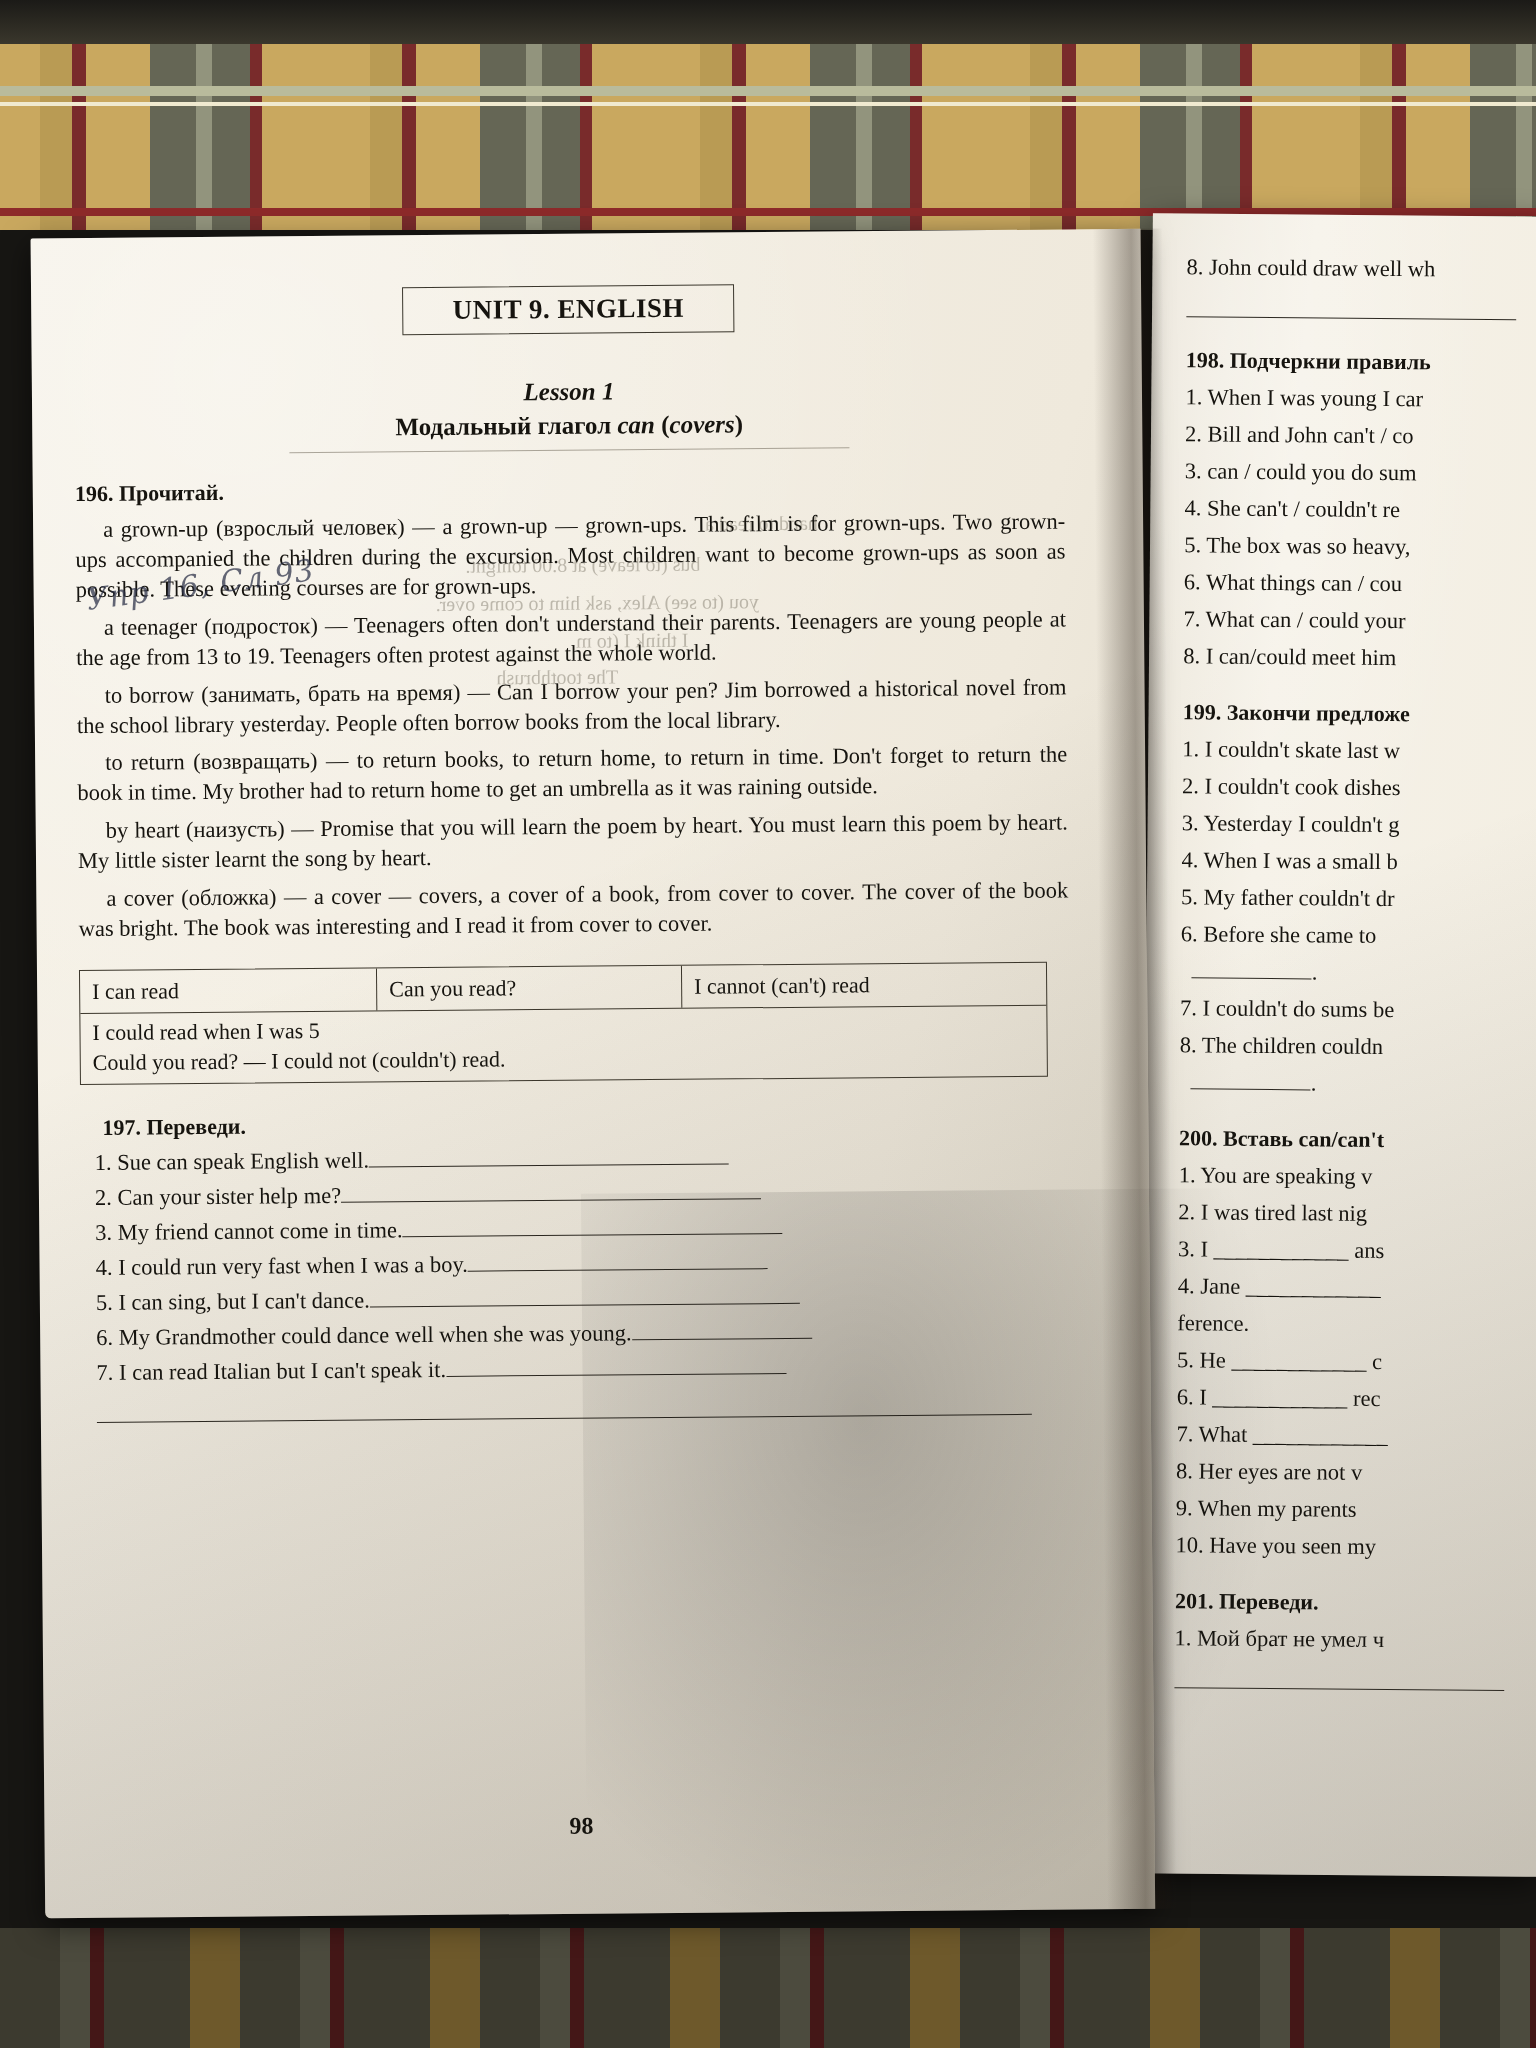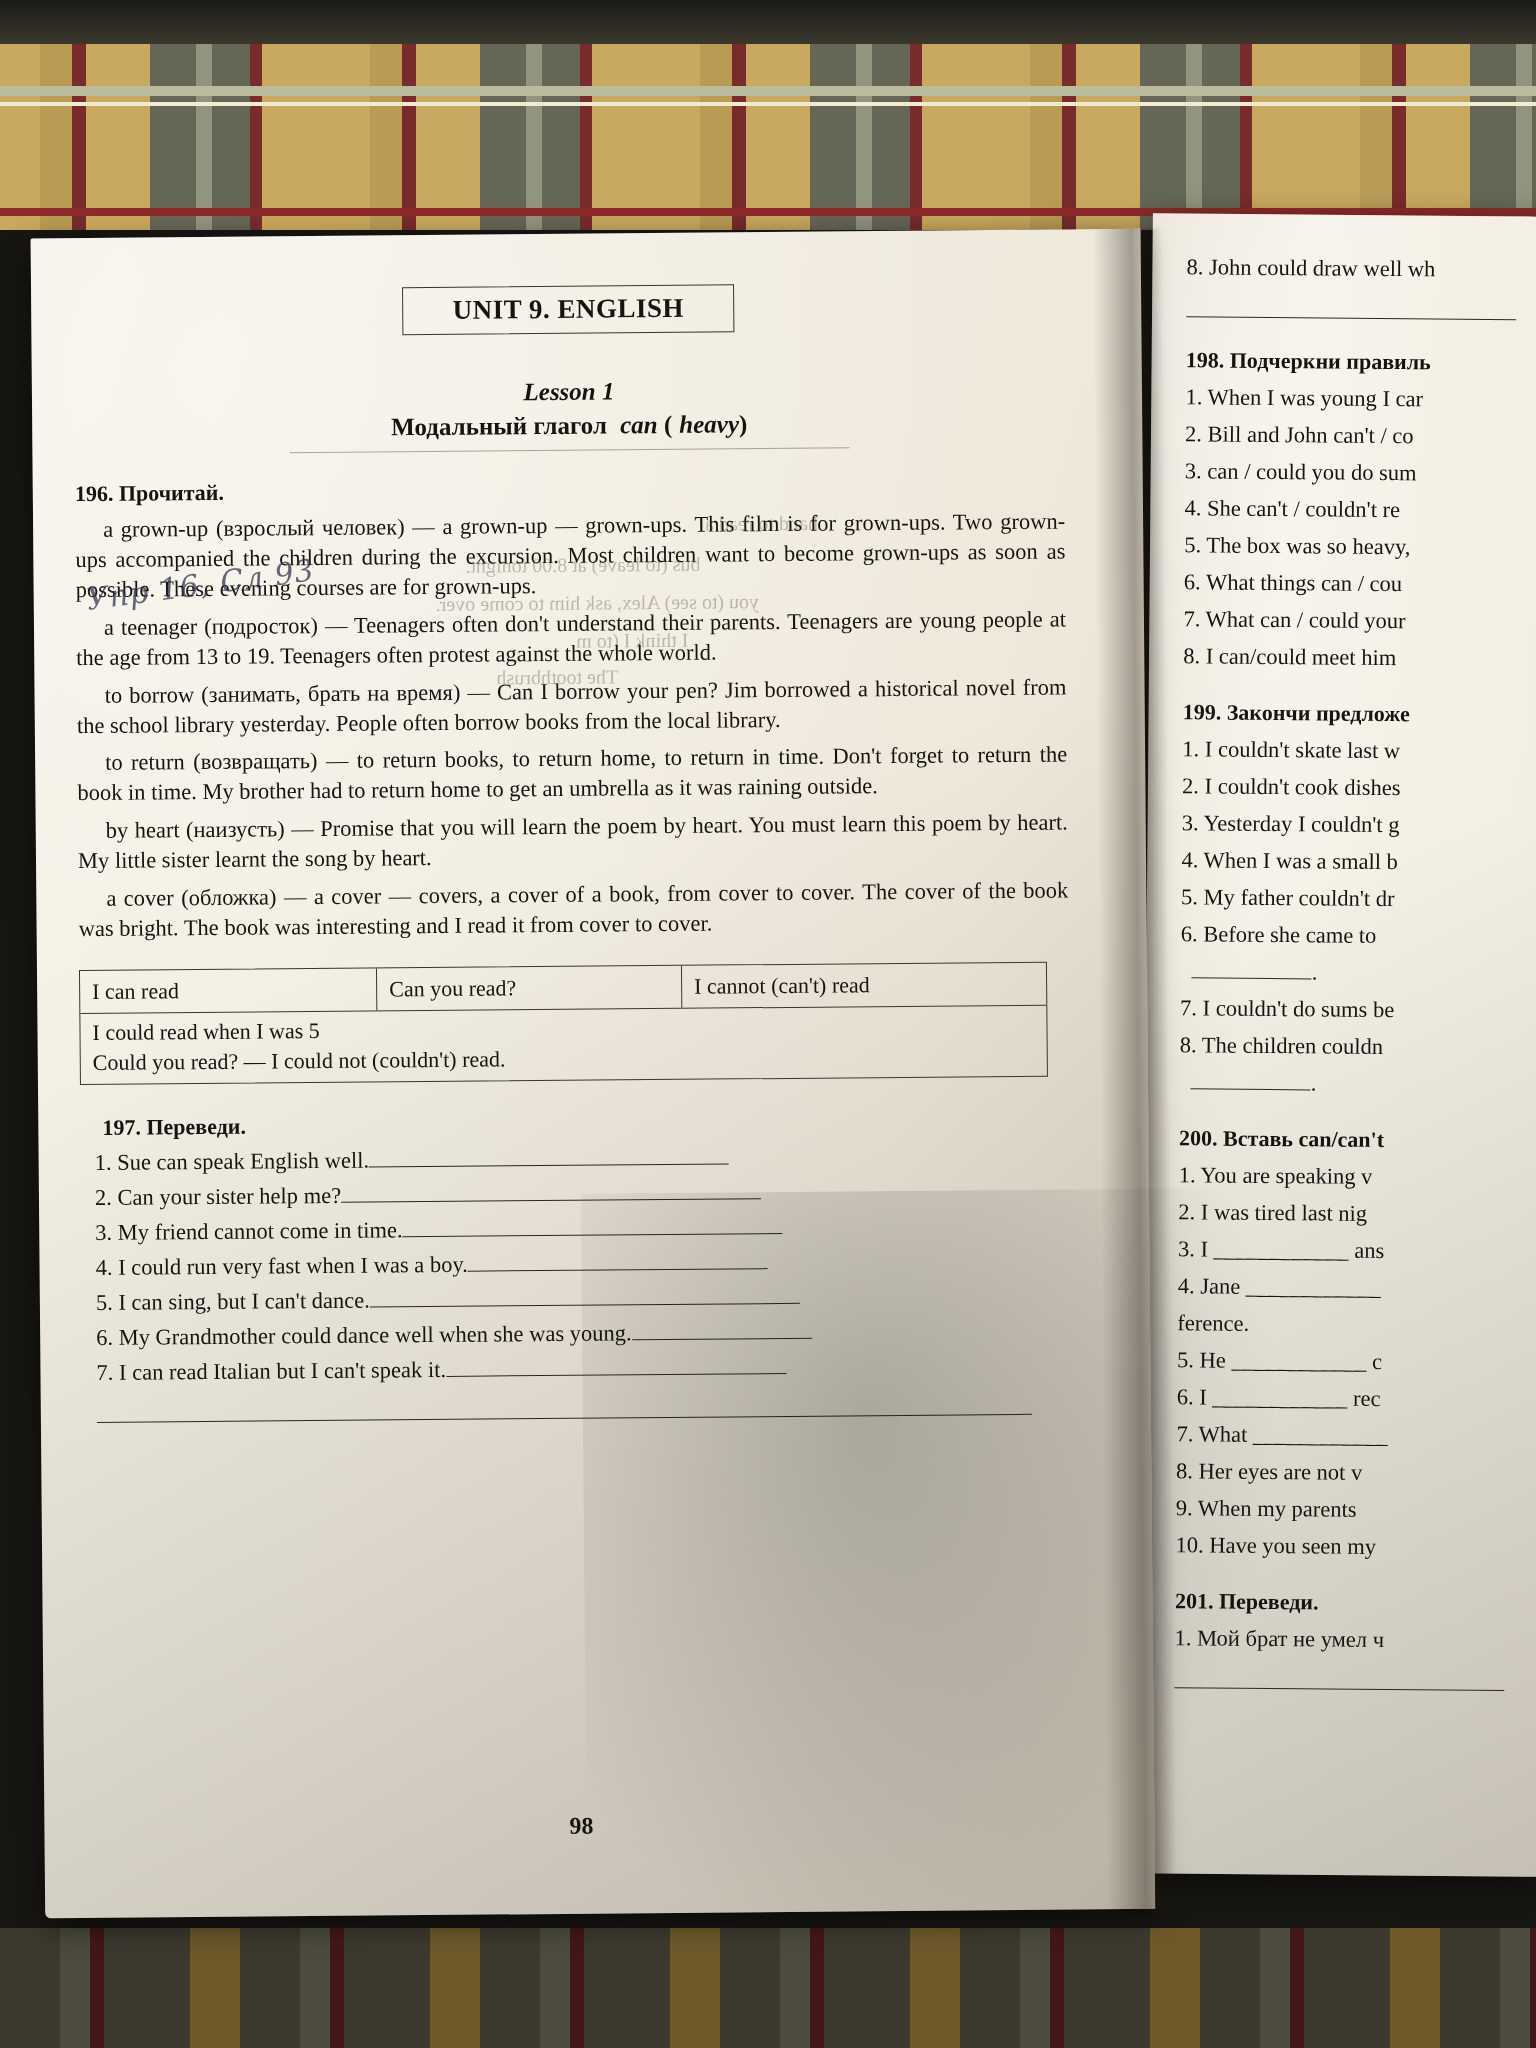--- a/index.html
+++ b/index.html
@@ -140,21 +140,21 @@
     font-size: 25px;
     font-weight: bold;
     font-style: italic;
   }
   .lesson-sub {
     text-align: center;
     margin-top: 6px;
     font-size: 25px;
     font-weight: bold;
   }
-  .lesson-sub i { font-style: italic; margin-left: 7px; }
+  .lesson-sub i { font-style: italic; }
   .hr-thin {
     margin: 10px auto 0 auto;
     width: 560px;
     border-top: 1px solid #6b6456;
     opacity: .55;
   }
   .ex-head {
     font-weight: bold;
     font-size: 22px;
     margin-top: 26px;
@@ -354,21 +354,21 @@
     <div class="ghost" style="left:450px; top:320px;">bus (to leave) at 8.00 tonight.</div>
     <div class="ghost" style="left:420px; top:358px;">you (to see) Alex, ask him to come over.</div>
     <div class="ghost" style="left:560px; top:396px;">I think I (to m</div>
     <div class="ghost" style="left:480px; top:432px;">The toothbrush</div>
 
     <div class="lp">
 
       <div class="unit-box">UNIT 9. ENGLISH</div>
 
       <div class="lesson">Lesson 1</div>
-      <div class="lesson-sub"><span>Модальный глагол </span><i>can</i><span> (</span><i>heavy</i><span>)</span></div>
+      <div class="lesson-sub"><span>Модальный глагол </span><i>can</i><span> (</span><i>covers</i><span>)</span></div>
       <div class="hr-thin"></div>
 
       <div class="ex-head">196. Прочитай.</div>
 
       <div class="para">a grown-up (взрослый человек) — a grown-up — grown-ups. This film is for grown-ups. Two grown-ups accompanied the children during the excursion. Most children want to become grown-ups as soon as possible. These evening courses are for grown-ups.</div>
       <div class="para">a teenager (подросток) — Teenagers often don't understand their parents. Teenagers are young people at the age from 13 to 19. Teenagers often protest against the whole world.</div>
       <div class="para">to borrow (занимать, брать на время) — Can I borrow your pen? Jim borrowed a historical novel from the school library yesterday. People often borrow books from the local library.</div>
       <div class="para">to return (возвращать) — to return books, to return home, to return in time. Don't forget to return the book in time. My brother had to return home to get an umbrella as it was raining outside.</div>
       <div class="para">by heart (наизусть) — Promise that you will learn the poem by heart. You must learn this poem by heart. My little sister learnt the song by heart.</div>
       <div class="para">a cover (обложка) — a cover — covers, a cover of a book, from cover to cover. The cover of the book was bright. The book was interesting and I read it from cover to cover.</div>

